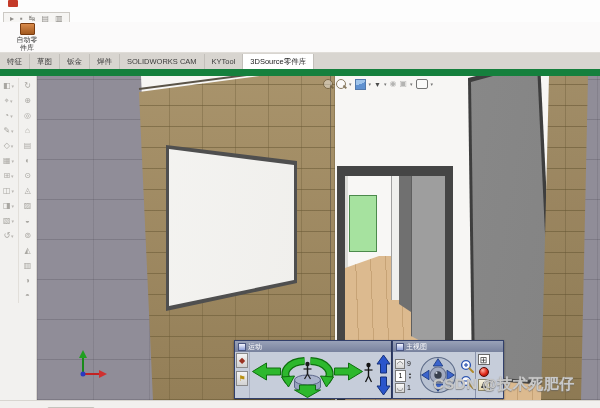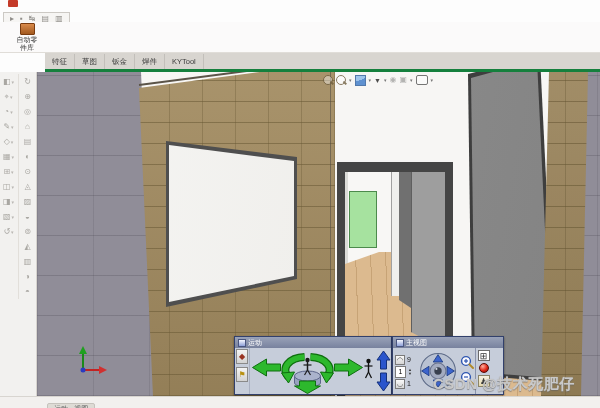--- a/index.html
+++ b/index.html
@@ -12,21 +12,21 @@
   .titlebar{height:7px;position:relative;background:#fdfdfd;}
   .app-dot{position:absolute;left:8px;top:0;width:10px;height:7px;background:#c43a28;border-radius:1px;}
   .quickbar{height:15px;padding-left:3px;background:#fdfdfd;}
   .quickbox{display:inline-flex;gap:6px;border:1px solid #ccc9c4;background:#f6f5f3;padding:0 6px;height:13px;align-items:center;}
   .qicon{font-size:8px;color:#8f8d89;line-height:1;}
   .cmdrow{height:30px;background:#fbfafa;border-bottom:1px solid #e0ddd8;position:relative;}
   .autoparts{position:absolute;left:4px;top:1px;width:46px;text-align:center;}
   .ap-icon{width:13px;height:10px;margin:0 auto 1px;background:linear-gradient(#d98a4a,#a35a20);border:1px solid #7a3c10;border-radius:1px;}
   .ap-label{font-size:7px;line-height:8px;color:#3a3a3a;}
   
-  .tabbar{height:16px;display:flex;background:#d8d5d0;align-items:flex-end;border-bottom:3px solid #15803d;margin-left:45px;}
+  .tabbar{height:16px;display:flex;background:#d8d5d0;align-items:flex-end;border-bottom:7px solid #15803d;}
   .tab{font-size:7.5px;line-height:15px;padding:0 7px;color:#3c3c3c;border-right:1px solid #c2bfba;background:#d8d5d0;white-space:nowrap;}
   .tab.active{background:#ffffff;color:#222;}
   
   .main{display:flex;height:324px;}
   .lefttools{width:36px;background:#f2f1ef;border-right:1px solid #d7d4cf;position:relative;flex:0 0 36px;}
   .ltcol{position:absolute;top:2px;display:flex;flex-direction:column;}
   .ltcol1{left:0;width:17px;}
   .ltcol2{left:18px;width:17px;border-left:1px solid #e2dfda;}
   .lt-item{height:15px;display:flex;align-items:center;justify-content:center;gap:1px;color:#a9a7a2;font-size:8px;}
   .lt-caret{font-size:5px;color:#b9b7b2;}
@@ -126,21 +126,23 @@
     <div class="ap-label">件库</div>
   </div>
 </div>
 
 <div class="tabbar">
 
 <span class="tab">特征</span>
     <span class="tab">草图</span>
     <span class="tab">钣金</span>
     <span class="tab">焊件</span>
+    <span class="tab">SOLIDWORKS CAM</span>
     <span class="tab">KYTool</span>
+    <span class="tab active">3DSource零件库</span>
   </div>
 
 <div class="main">
 
   <div class="lefttools">
     <div class="ltcol ltcol1">
 
         <span class="lt-item">
           <span>◧</span>
           <span class="lt-caret">▾</span>

